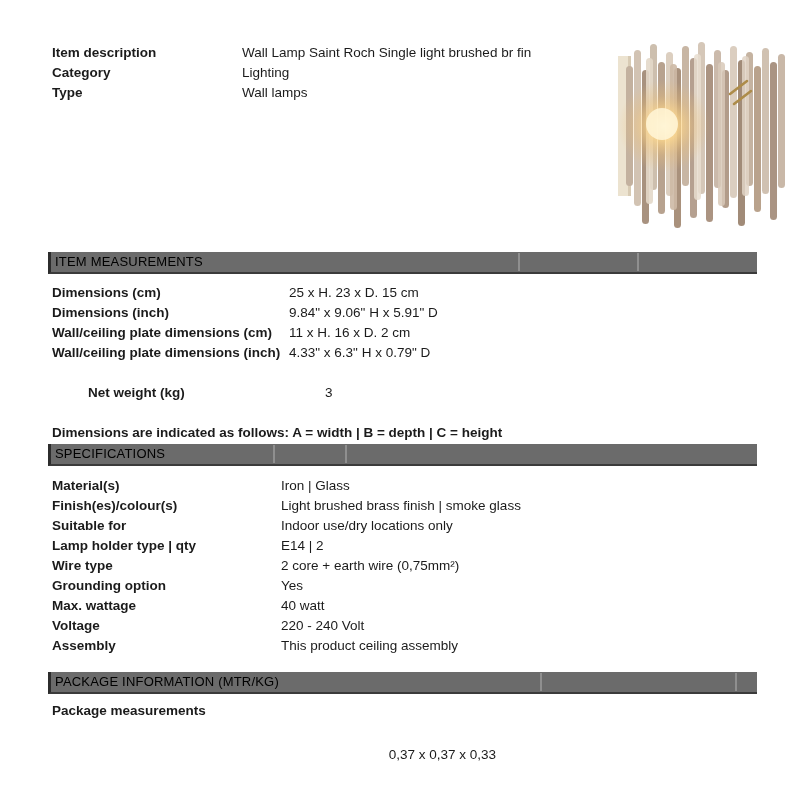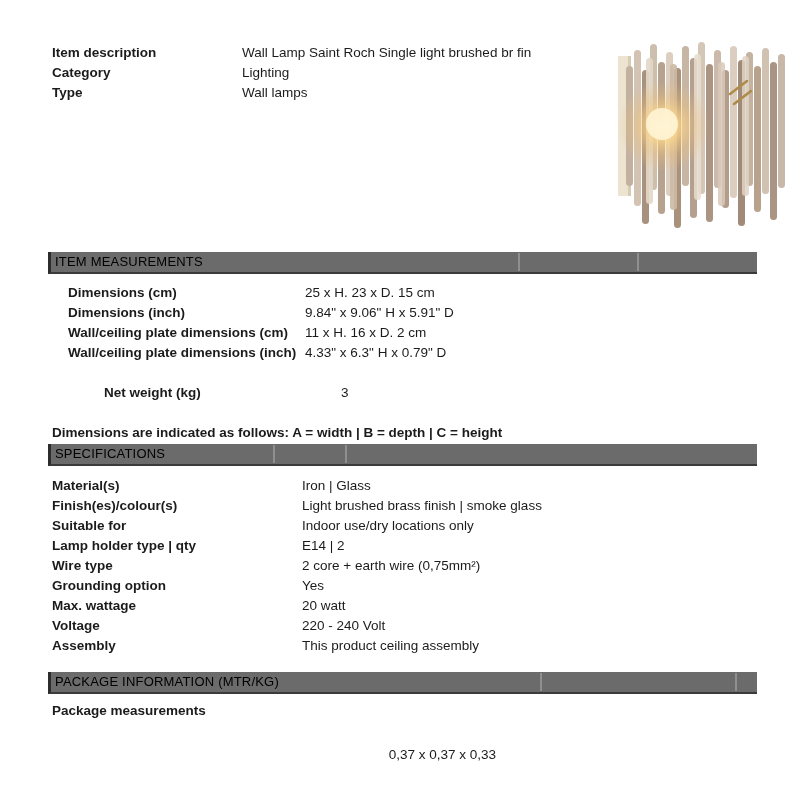--- a/index.html
+++ b/index.html
@@ -30,33 +30,33 @@
   }
   .bar .bar-title {
     color: #000000; font-size: 13px; line-height: 20px;
     padding-left: 4px; display: block; letter-spacing: 0.2px;
   }
   .bar .cell-divider {
     position: absolute; top: 1px; bottom: 1px; width: 2px;
     background: #8f8f8f;
   }
 
-  .meas-rows { position: absolute; left: 52px; top: 283px; width: 700px; margin-left: 16px; }
+  .meas-rows { position: absolute; left: 52px; top: 283px; width: 700px; }
   .meas-rows .lbl { width: 237px; }
 
-  .net-row { position: absolute; left: 68px; top: 383px; width: 700px; padding-left: 36px; }
+  .net-row { position: absolute; left: 52px; top: 383px; width: 700px; padding-left: 36px; }
   .net-row .lbl { width: 237px; }
 
   .note {
     position: absolute; left: 52px; top: 423px; width: 700px;
     font-size: 13.5px; font-weight: bold; line-height: 20px;
   }
 
   .spec-rows { position: absolute; left: 52px; top: 476px; width: 700px; }
-  .spec-rows .lbl { width: 250px; }
+  .spec-rows .lbl { width: 229px; }
 
   .pkg-rows { position: absolute; left: 52px; top: 701px; width: 705px; }
   .pkg-rows .lbl { width: 250px; }
   .pkg-rows .val { width: 194px; text-align: right; margin-top: 44px; }
 
   .product-image { position: absolute; left: 616px; top: 38px; width: 180px; height: 196px; }
 </style>
 </head>
 <body>
 
@@ -188,21 +188,21 @@
     <div class="kv-row">
       <span class="lbl">Wire type</span>
       <span class="val">2 core + earth wire (0,75mm²)</span>
     </div>
     <div class="kv-row">
       <span class="lbl">Grounding option</span>
       <span class="val">Yes</span>
     </div>
     <div class="kv-row">
       <span class="lbl">Max. wattage</span>
-      <span class="val">20 watt</span>
+      <span class="val">40 watt</span>
     </div>
     <div class="kv-row">
       <span class="lbl">Voltage</span>
       <span class="val">220 - 240 Volt</span>
     </div>
     <div class="kv-row">
       <span class="lbl">Assembly</span>
       <span class="val">This product ceiling assembly</span>
     </div>
   </div>

